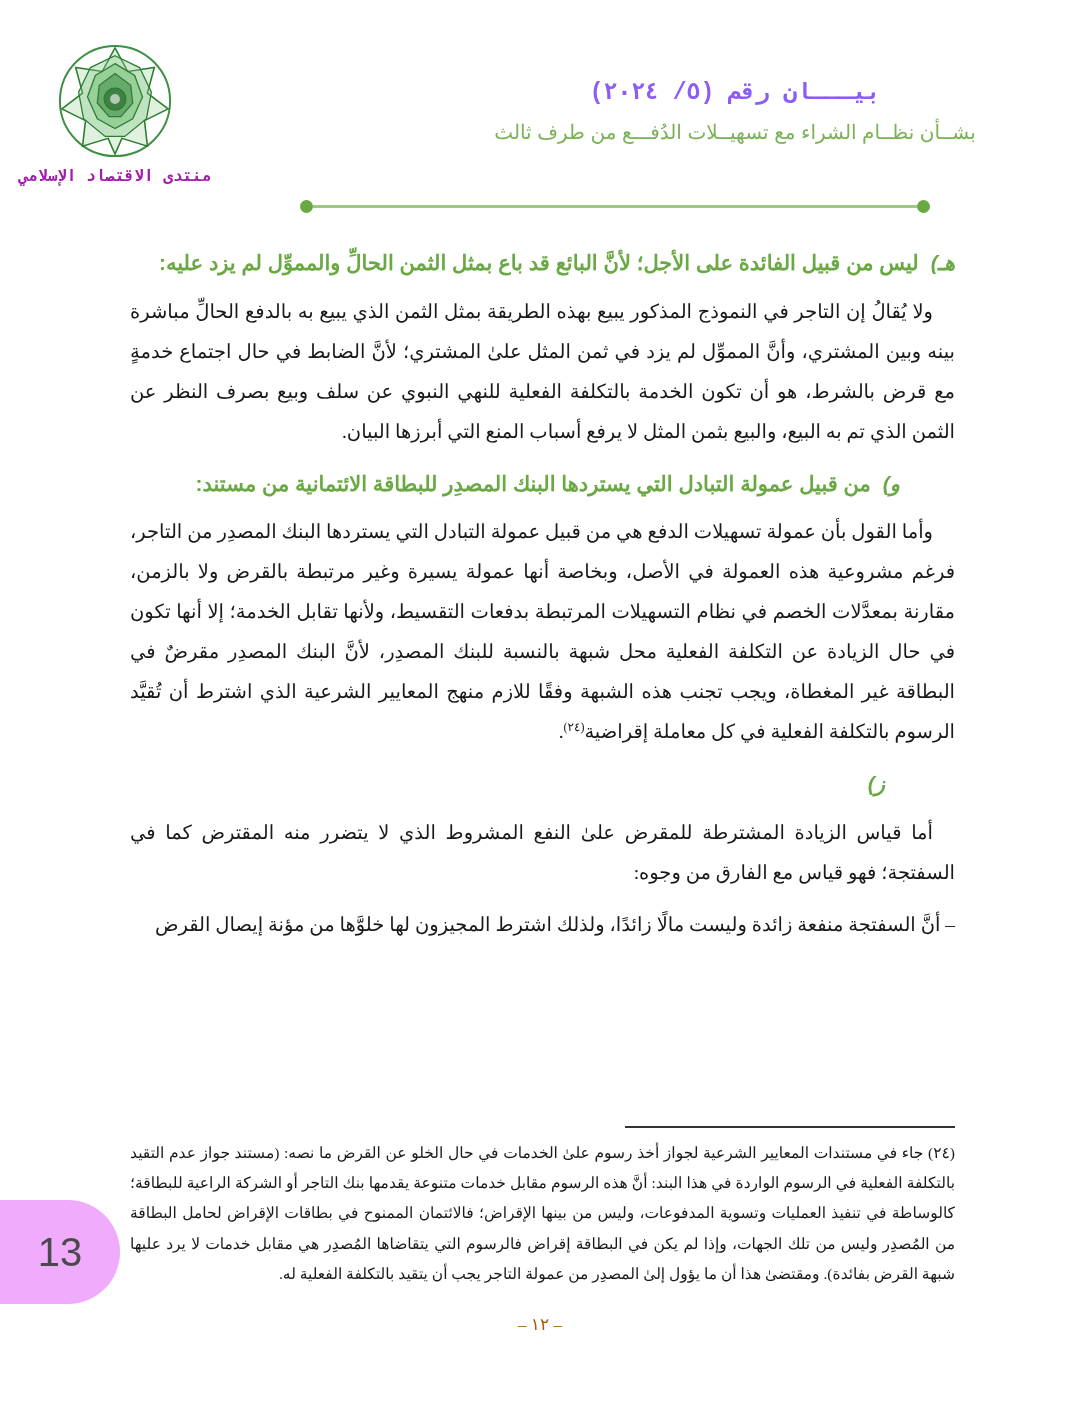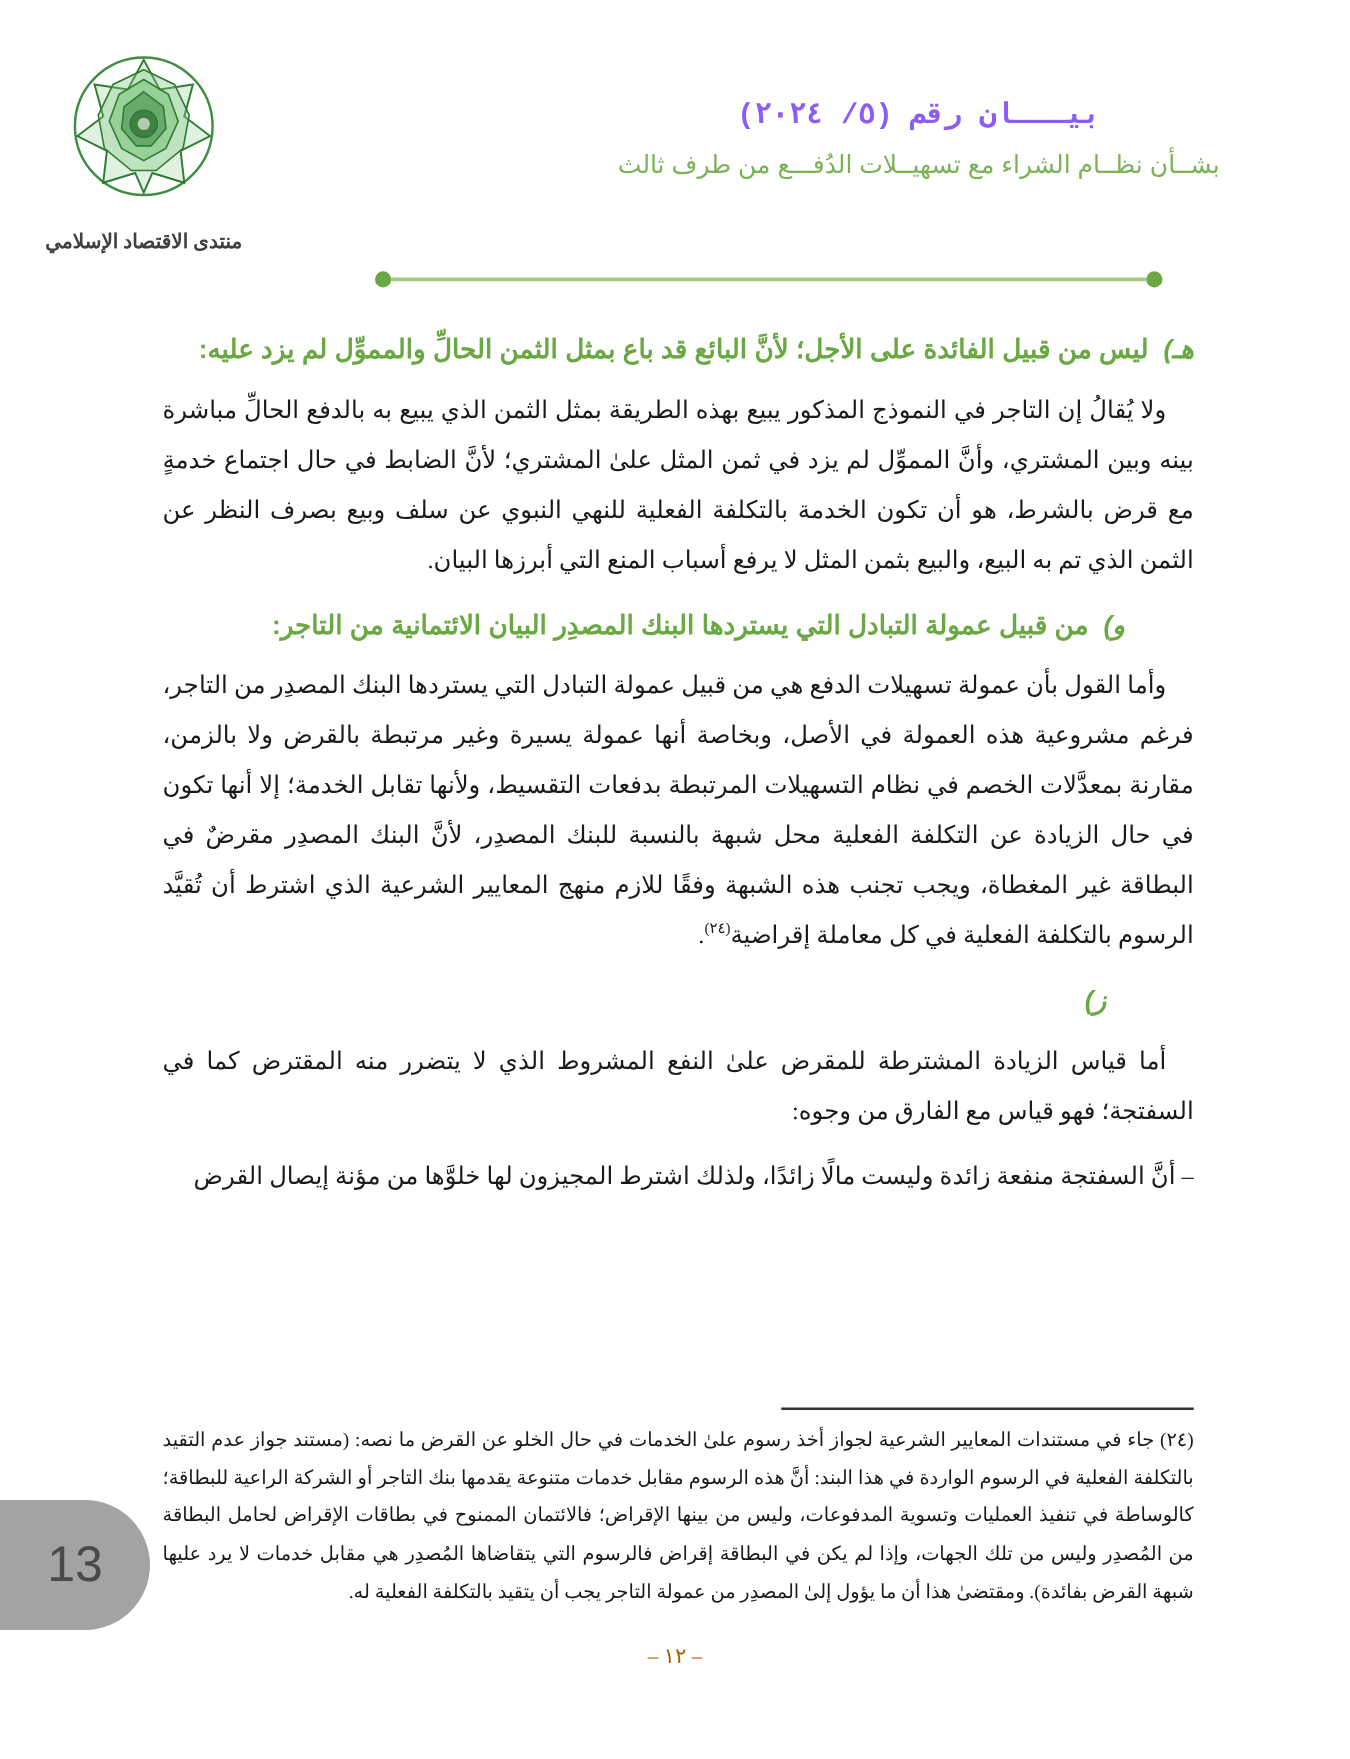--- a/index.html
+++ b/index.html
@@ -32,25 +32,25 @@
     display: flex;
     flex-direction: column;
     align-items: center;
   }
   .logo-mark {
     width: 118px;
     height: 118px;
     position: relative;
   }
   .org-name {
-    margin-top: 23px;
-    font-family: Liberation Serif, serif;
+    margin-top: 6px;
+    font-family: Liberation Mono, monospace;
     font-weight: bold;
     font-size: 16px;
-    color: #404040;
+    color: #a21caf;
     white-space: nowrap;
   }
   .title-block {
     flex: 1;
     text-align: center;
     padding-top: 36px;
     padding-left: 40px;
   }
   .doc-title {
     font-family: Liberation Mono, monospace;
@@ -168,21 +168,21 @@
     letter-spacing: 2px;
   }
 
   
   .page-tab {
     position: absolute;
     left: 0;
     bottom: 103px;
     width: 120px;
     height: 104px;
-    background: #a3a3a3;
+    background: #f0abfc;
     border-top-right-radius: 52px;
     border-bottom-right-radius: 52px;
     display: flex;
     align-items: center;
     justify-content: center;
     font-family: "Liberation Sans", sans-serif;
     font-size: 40px;
     color: #4a4a4a;
   }
 </style>
@@ -227,21 +227,21 @@
 <div class="content">
 
   <div class="heading h-e">
     <span class="marker">هـ)</span>
     <span class="htext">ليس من قبيل الفائدة على الأجل؛ لأنَّ البائع قد باع بمثل الثمن الحالِّ والمموِّل لم يزد عليه:</span>
   </div>
   <p class="para">ولا يُقالُ إن التاجر في النموذج المذكور يبيع بهذه الطريقة بمثل الثمن الذي يبيع به بالدفع الحالِّ مباشرة بينه وبين المشتري، وأنَّ المموِّل لم يزد في ثمن المثل علىٰ المشتري؛ لأنَّ الضابط في حال اجتماع خدمةٍ مع قرض بالشرط، هو أن تكون الخدمة بالتكلفة الفعلية للنهي النبوي عن سلف وبيع بصرف النظر عن الثمن الذي تم به البيع، والبيع بثمن المثل لا يرفع أسباب المنع التي أبرزها البيان.</p>
 
   <div class="heading indent-1">
     <span class="marker">و)</span>
-    <span class="htext">من قبيل عمولة التبادل التي يستردها البنك المصدِر البيان الائتمانية من التاجر:</span>
+    <span class="htext">من قبيل عمولة التبادل التي يستردها البنك المصدِر للبطاقة الائتمانية من مستند:</span>
   </div>
   <p class="para"><span>وأما القول بأن عمولة تسهيلات الدفع هي من قبيل عمولة التبادل التي يستردها البنك المصدِر من التاجر، فرغم مشروعية هذه العمولة في الأصل، وبخاصة أنها عمولة يسيرة وغير مرتبطة بالقرض ولا بالزمن، مقارنة بمعدَّلات الخصم في نظام التسهيلات المرتبطة بدفعات التقسيط، ولأنها تقابل الخدمة؛ إلا أنها تكون في حال الزيادة عن التكلفة الفعلية محل شبهة بالنسبة للبنك المصدِر، لأنَّ البنك المصدِر مقرضٌ في البطاقة غير المغطاة، ويجب تجنب هذه الشبهة وفقًا للازم منهج المعايير الشرعية الذي اشترط أن تُقيَّد الرسوم بالتكلفة الفعلية في كل معاملة إقراضية</span><sup class="fn">(٢٤)</sup>.</p>
 
   <div class="heading indent-2">
     <span class="marker">ز)</span>
   </div>
   <p class="para">أما قياس الزيادة المشترطة للمقرض علىٰ النفع المشروط الذي لا يتضرر منه المقترض كما في السفتجة؛ فهو قياس مع الفارق من وجوه:</p>
 
   <div class="dash-item">– أنَّ السفتجة منفعة زائدة وليست مالًا زائدًا، ولذلك اشترط المجيزون لها خلوَّها من مؤنة إيصال القرض</div>
 </div>

